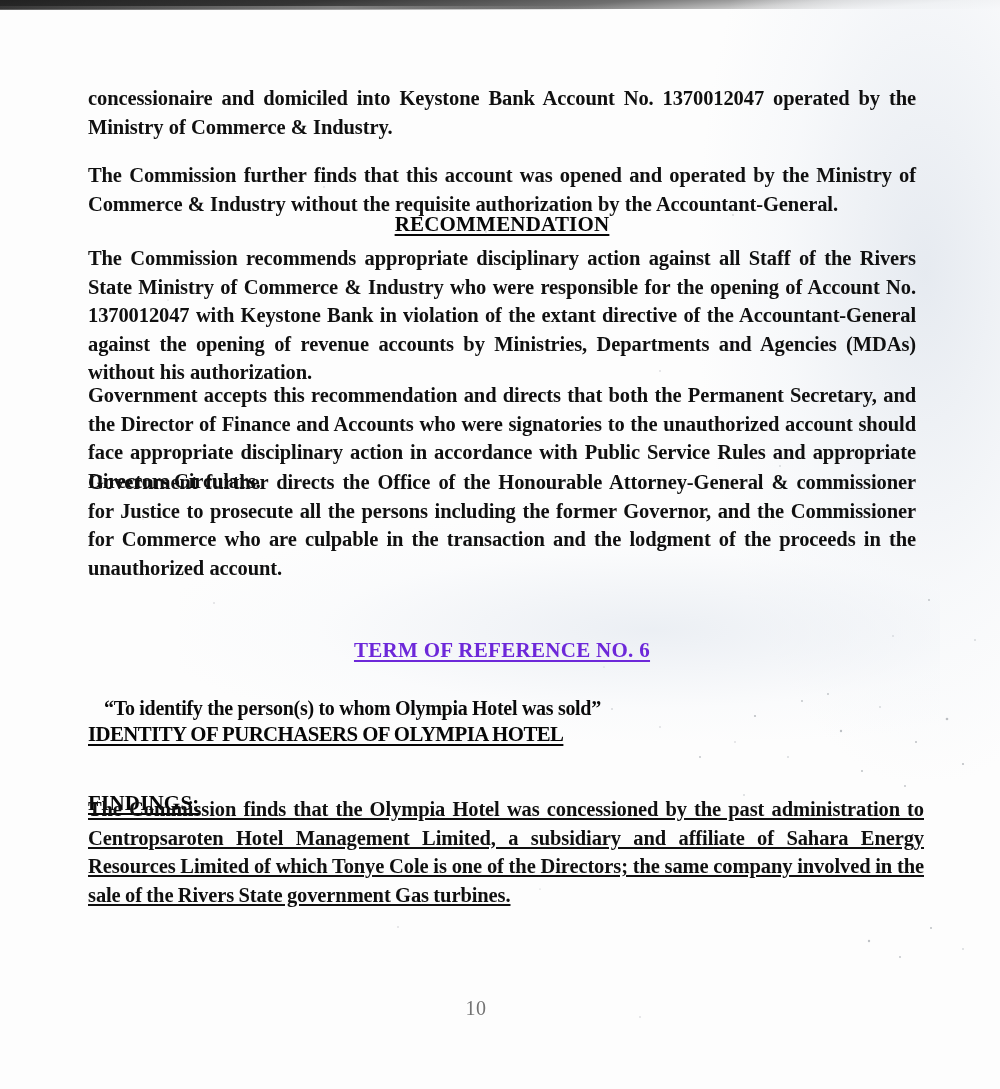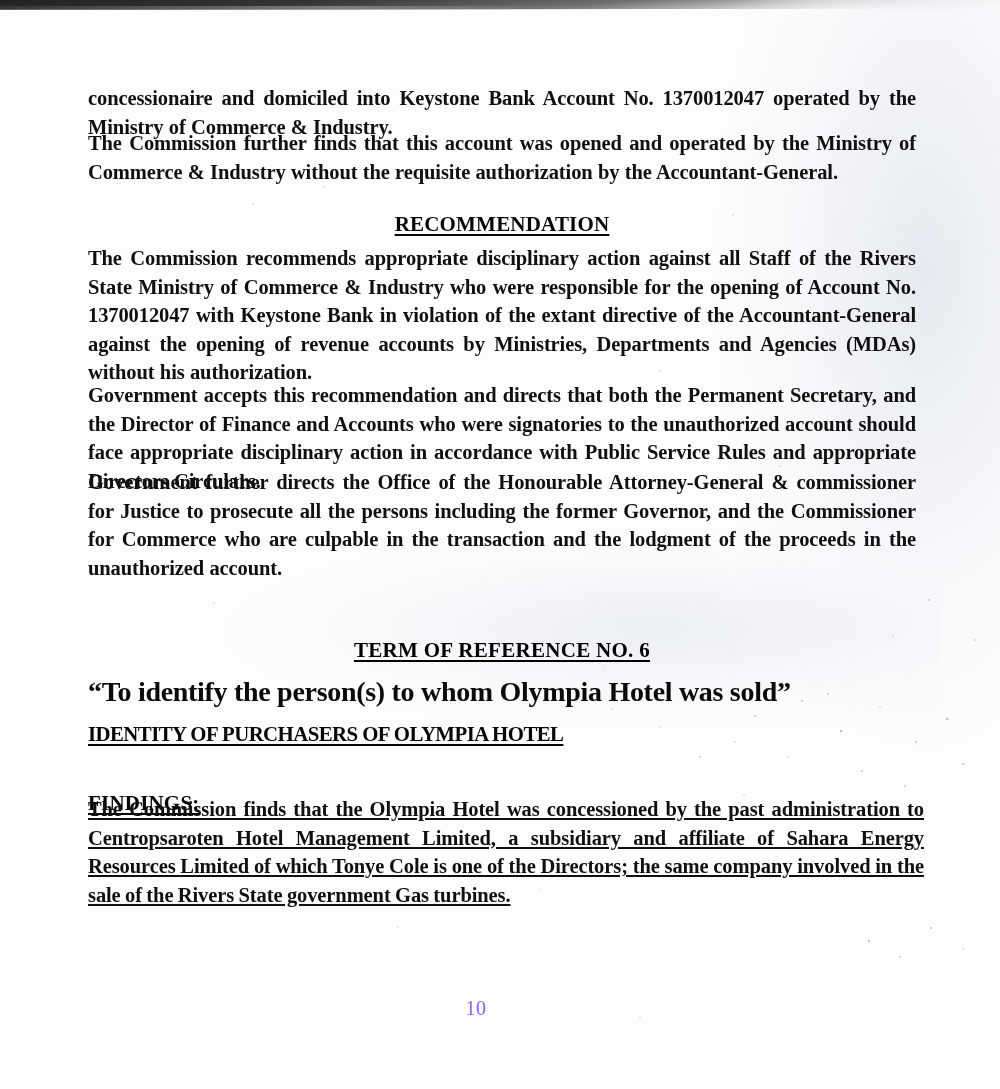--- a/index.html
+++ b/index.html
@@ -114,44 +114,44 @@
   h1.center-heading {
     margin: 0;
     text-align: center;
     font-size: 21px;
     line-height: 26px;
     font-weight: 700;
     text-decoration: underline;
     text-underline-offset: 3px;
     text-decoration-thickness: 2.2px;
     letter-spacing: 0.3px;
-    color: #000000;
+    color: #6d28d9;
   }
   p.quoted {
-    margin: 0;
-    font-size: 28px;
+    margin: 16px;
+    font-size: 20px;
     line-height: 26px;
     font-weight: 700;
     letter-spacing: -0.3px;
     color: #0a0a0a;
   }
   .page-number {
     position: absolute;
     left: 0;
     width: 952px;
     text-align: center;
     font-size: 20px;
     font-weight: 500;
-    color: #8b5cf6;
+    color: #737373;
     letter-spacing: 0.5px;
   }
 
   
   .at-p1   { position: absolute; top: 84px;  width: 828px; }
-  .at-p2   { position: absolute; top: 129px; width: 828px; }
+  .at-p2   { position: absolute; top: 161px; width: 828px; }
   .at-h1   { position: absolute; top: 211px; width: 828px; text-align: center; }
   .at-p3   { position: absolute; top: 244px; width: 828px; }
   .at-p4   { position: absolute; top: 381px; width: 828px; }
   .at-p5   { position: absolute; top: 468px; width: 828px; }
   .at-tor  { position: absolute; top: 637px; width: 828px; }
   .at-q    { position: absolute; top: 679px; width: 828px; }
   .at-h2   { position: absolute; top: 721px; width: 828px; }
   .at-h3   { position: absolute; top: 790px; width: 828px; }
   .at-p6   { position: absolute; top: 795px; width: 836px; }
   .at-pg   { top: 997px; }

